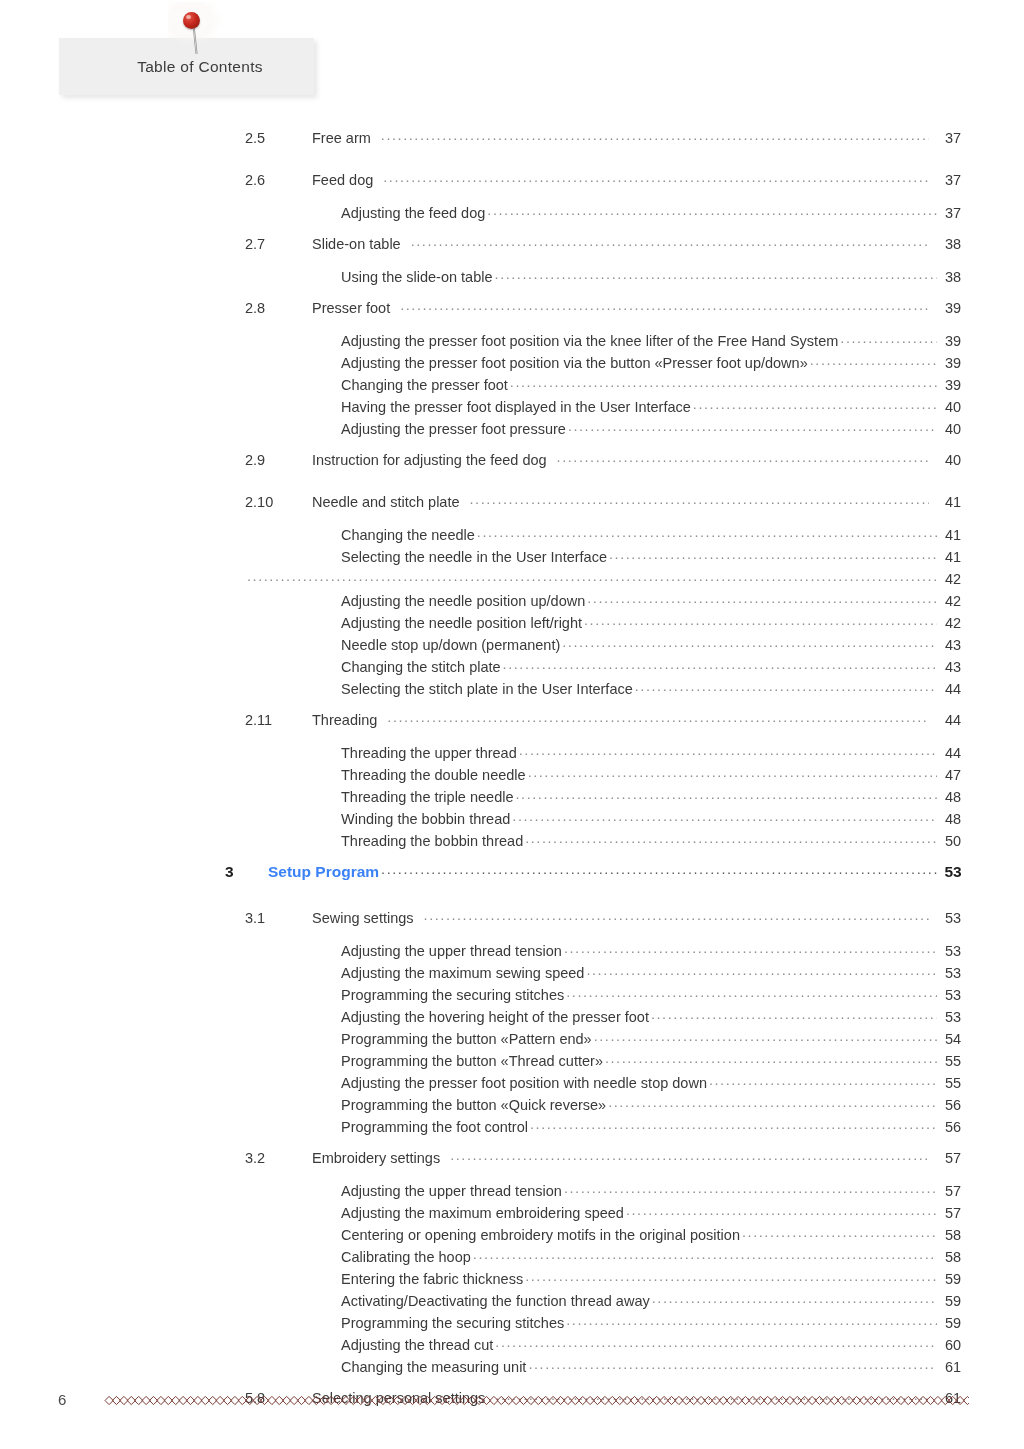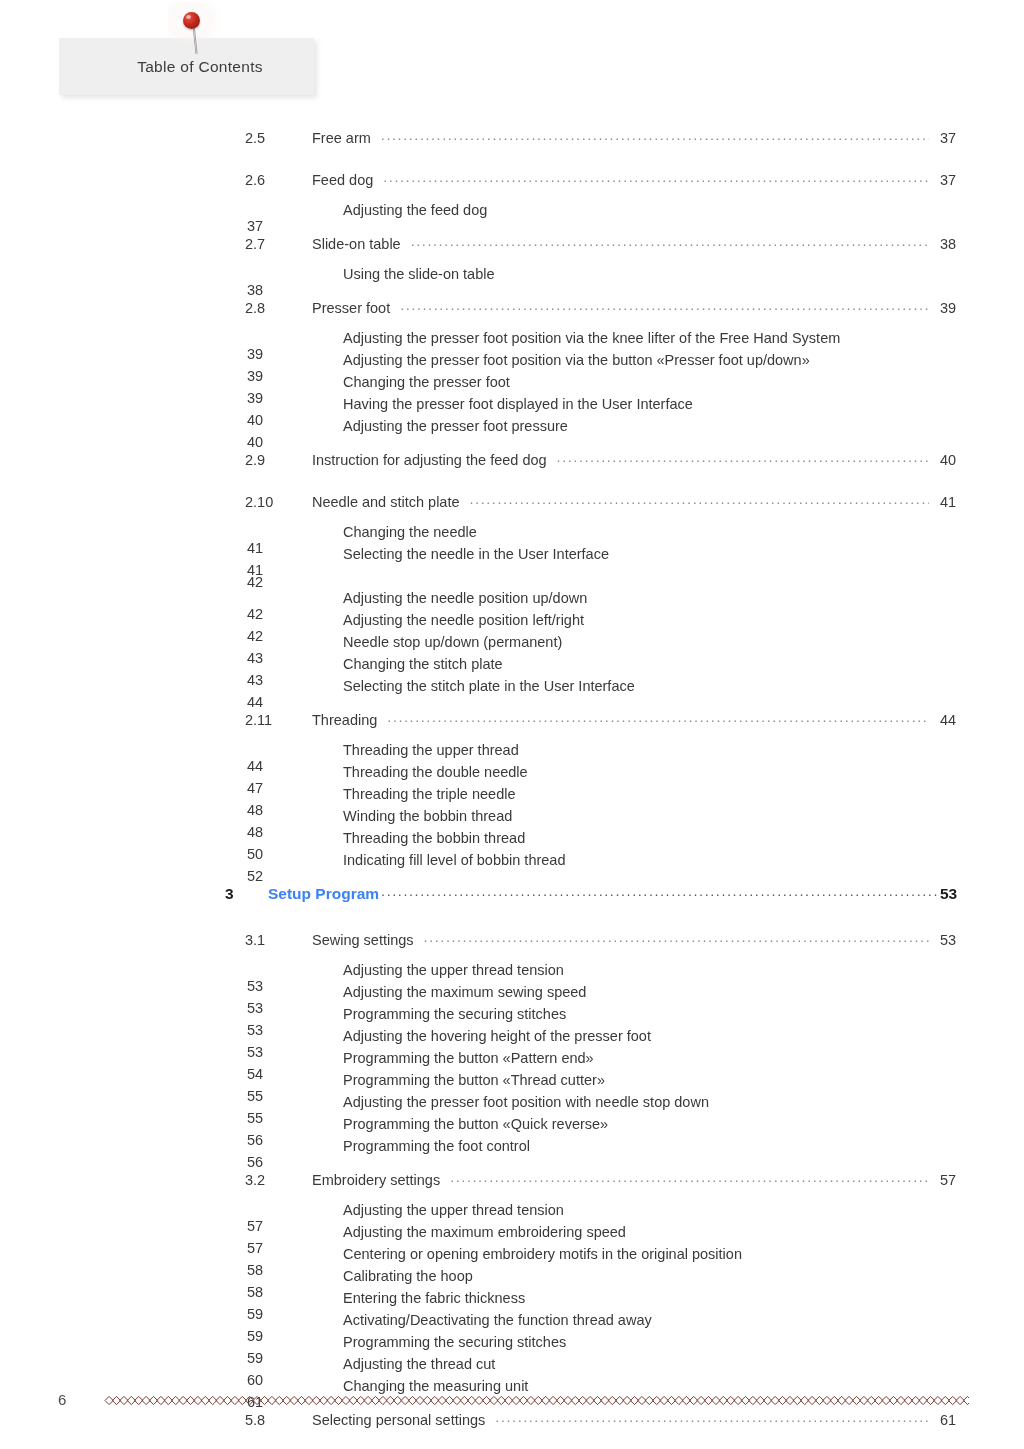--- a/index.html
+++ b/index.html
@@ -101,21 +101,21 @@
     display: flex;
     align-items: baseline;
     width: 1024px;
     box-sizing: border-box;
     padding-left: 245px;
     padding-right: 58px;
     white-space: nowrap;
   }
   
   .entry.lvl1 { height: 33px; gap: 8px; }
-  .entry.lvl2 { height: 22px; flex-direction: column; }
+  .entry.lvl2 { height: 22px; }
   .entry.part { height: 37px; }
 
   .num {
     flex: 0 0 auto;
     width: 59px;
     font-size: 14.5px;
     color: #3a3a3a;
   }
   .title {
     flex: 0 0 auto;
@@ -136,21 +136,21 @@
     left: 0;
     bottom: 0;
     letter-spacing: 1.55px;
     font-size: 14.5px;
     color: #8d8d8d;
     white-space: nowrap;
   }
   .page {
     flex: 0 0 auto;
     width: 26px;
-    text-align: left;
+    text-align: center;
     font-size: 14.5px;
     color: #3a3a3a;
   }
 
   
   .entry.lvl2 .num { width: 0; }
   .entry.lvl2 .title { padding-left: 96px; }
 
   
   .entry.part { padding-left: 225px; }
@@ -369,26 +369,20 @@
       <span class="num"></span>
       <span class="title">Winding the bobbin thread</span>
       <span class="leader"></span>
       <span class="page">48</span>
     </div>
     <div class="entry lvl2">
       <span class="num"></span>
       <span class="title">Threading the bobbin thread</span>
       <span class="leader"></span>
       <span class="page">50</span>
-    </div>
-    <div class="entry lvl2">
-      <span class="num"></span>
-      <span class="title">Indicating fill level of bobbin thread</span>
-      <span class="leader"></span>
-      <span class="page">52</span>
     </div>
     <div class="entry part gap-top">
       <span class="num">3</span>
       <span class="title">Setup Program</span>
       <span class="leader"></span>
       <span class="page">53</span>
     </div>
     <div class="entry lvl1 gap-top">
       <span class="num">3.1</span>
       <span class="title">Sewing settings</span>

